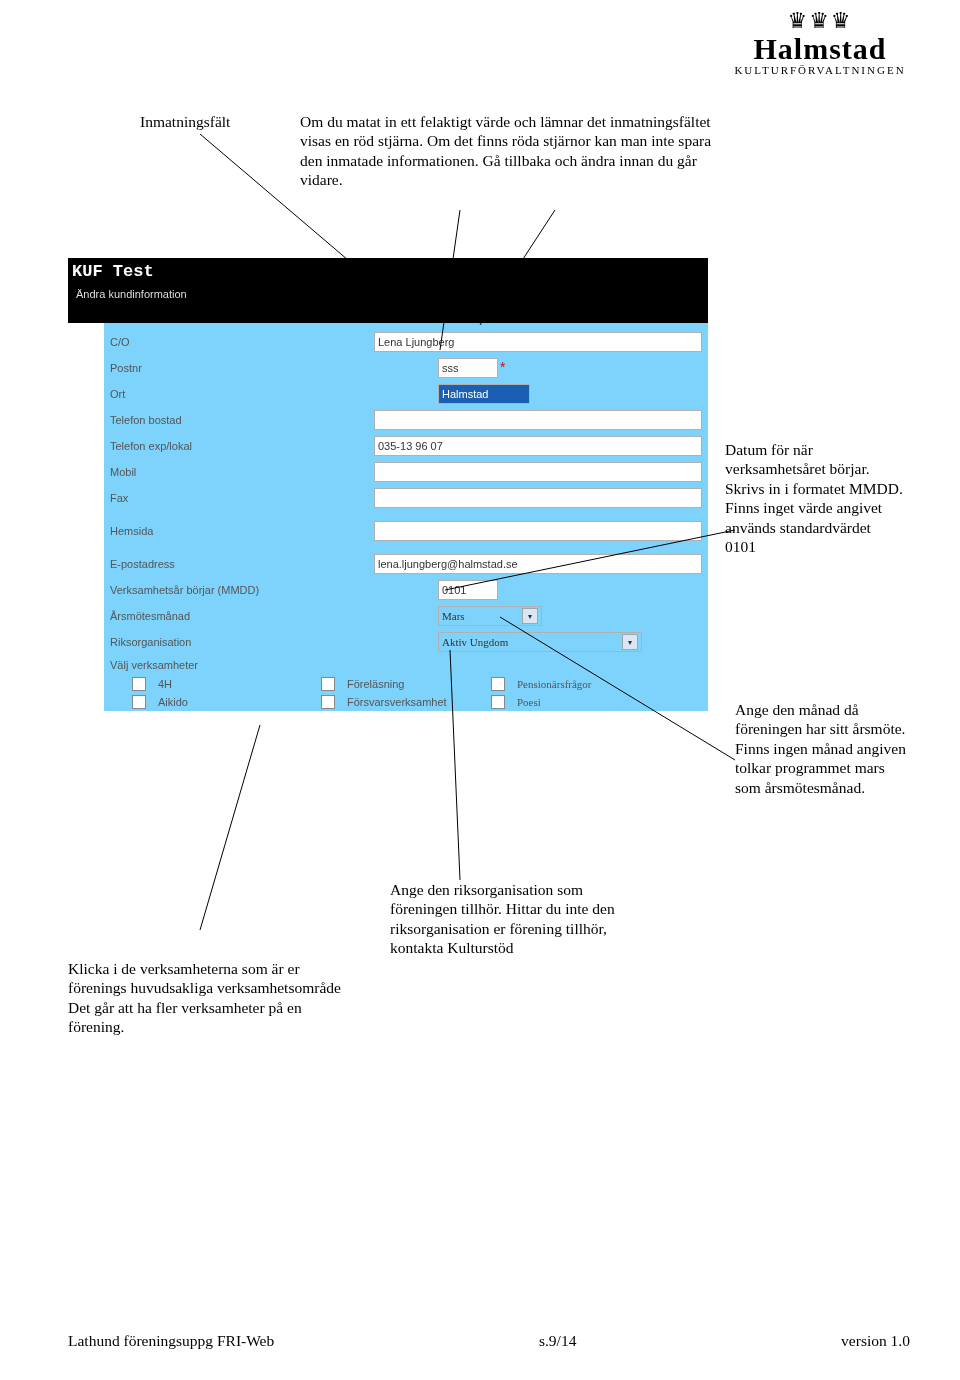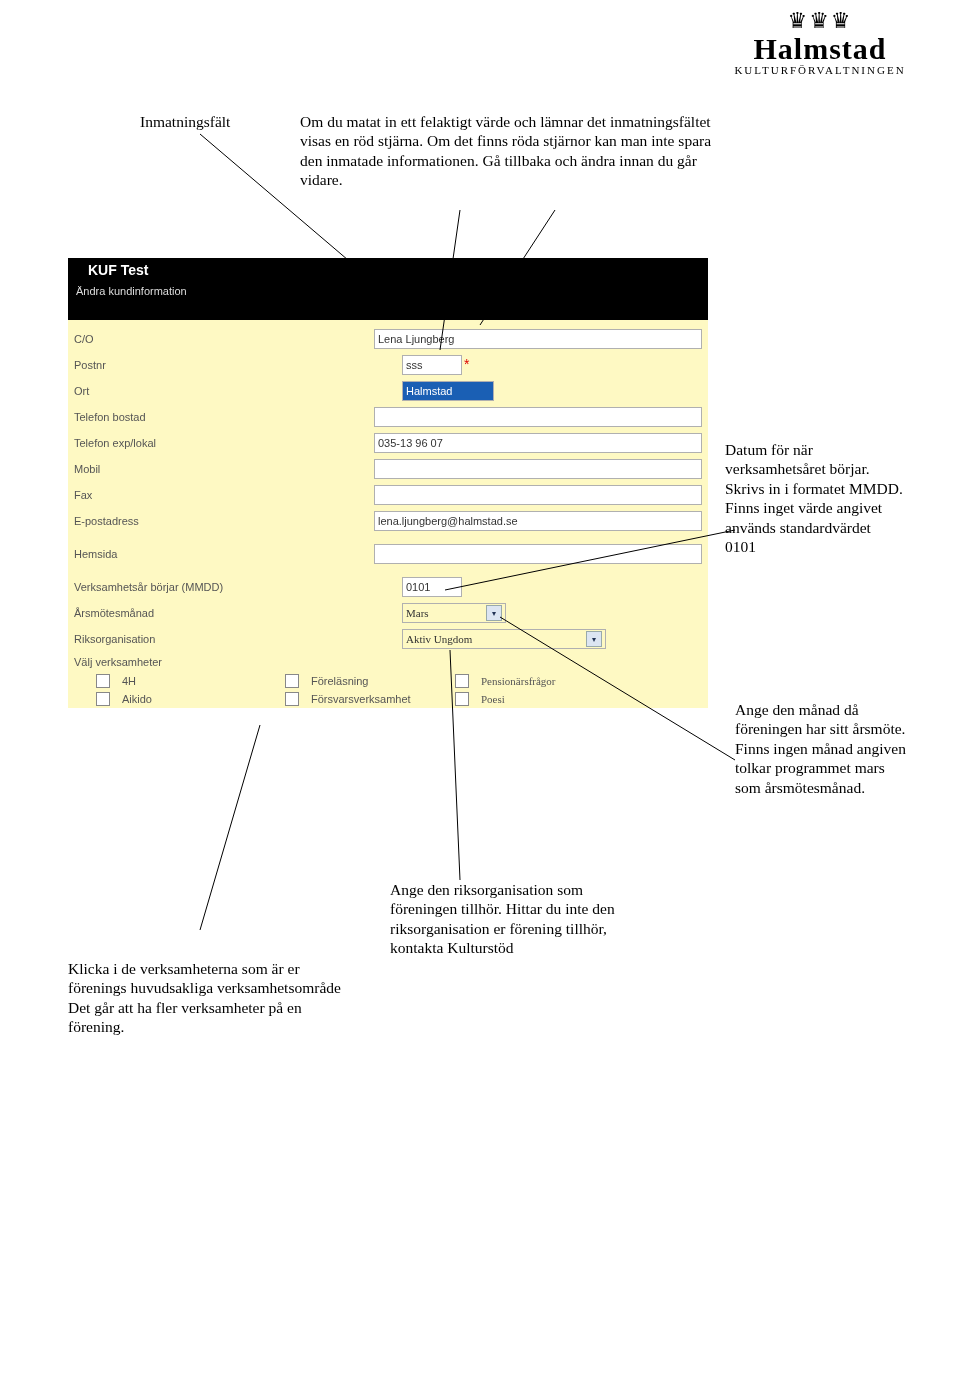--- a/index.html
+++ b/index.html
@@ -45,33 +45,35 @@
     top: 258px;
     width: 640px;
     font-family: Verdana, Arial, sans-serif;
     font-size: 11px;
     color: #555;
   }
   .shot-top-black {
     background: #000;
     color: #fff;
     font-weight: bold;
-    font-size: 14px;
-    padding: 4px 20px;
+    font-size: 17px;
+    padding: 4px 4px;
+    font-family: Liberation Mono, monospace;
   }
   .shot-sub-black {
     background: #000;
     color: #ddd;
     font-size: 11px;
     padding: 3px 8px 21px 8px;
     border-bottom: 2px solid #000;
   }
   .form-area {
-    background: #fef9c3;
+    background: #7dd3fc;
     padding-top: 6px;
+    margin-left: 36px;
   }
   .frow {
     display: flex;
     align-items: center;
     height: 26px;
     padding: 0 6px;
   }
   .frow .flabel { width: 300px; color: #555; }
   .frow .fval { flex: 1; padding-left: 28px; }
   .tinput {
@@ -162,27 +164,27 @@
         <div class="fval"><input class="tinput w320" value="035-13 96 07" style=""></div>
       </div>
       <div class="frow">
         <div class="flabel">Mobil</div>
         <div class="fval"><input class="tinput w320" value="" style=""></div>
       </div>
       <div class="frow">
         <div class="flabel">Fax</div>
         <div class="fval"><input class="tinput w320" value="" style=""></div>
       </div>
+      <div class="frow" style="height:40px;">
+        <div class="flabel">Hemsida</div>
+        <div class="fval"><input class="tinput w320" value="" style=""></div>
+      </div>
       <div class="frow">
         <div class="flabel">E-postadress</div>
         <div class="fval"><input class="tinput w320" value="lena.ljungberg@halmstad.se" style=""></div>
-      </div>
-      <div class="frow" style="height:40px;">
-        <div class="flabel">Hemsida</div>
-        <div class="fval"><input class="tinput w320" value="" style=""></div>
       </div>
       <div class="frow">
         <div class="flabel">Verksamhetsår börjar (MMDD)</div>
         <div class="fval"><input class="tinput w60" value="0101" style=""></div>
       </div>
       <div class="frow">
         <div class="flabel">Årsmötesmånad</div>
         <div class="fval">
           <span class="seltx" style="width:96px;">
             <span>Mars</span>
@@ -243,14 +245,19 @@
 
     <line x1="735" y1="530" x2="445" y2="590"></line>
 
     <line x1="735" y1="760" x2="500" y2="617"></line>
 
     <line x1="460" y1="880" x2="450" y2="650"></line>
 
     <line x1="200" y1="930" x2="260" y2="725"></line>
   </svg>
 
+  <div class="footer">
+    <span>Lathund föreningsuppg FRI-Web</span>
+    <span>s.9/14</span>
+    <span>version 1.0</span>
+  </div>
 
 </div>
 
 </body></html>

